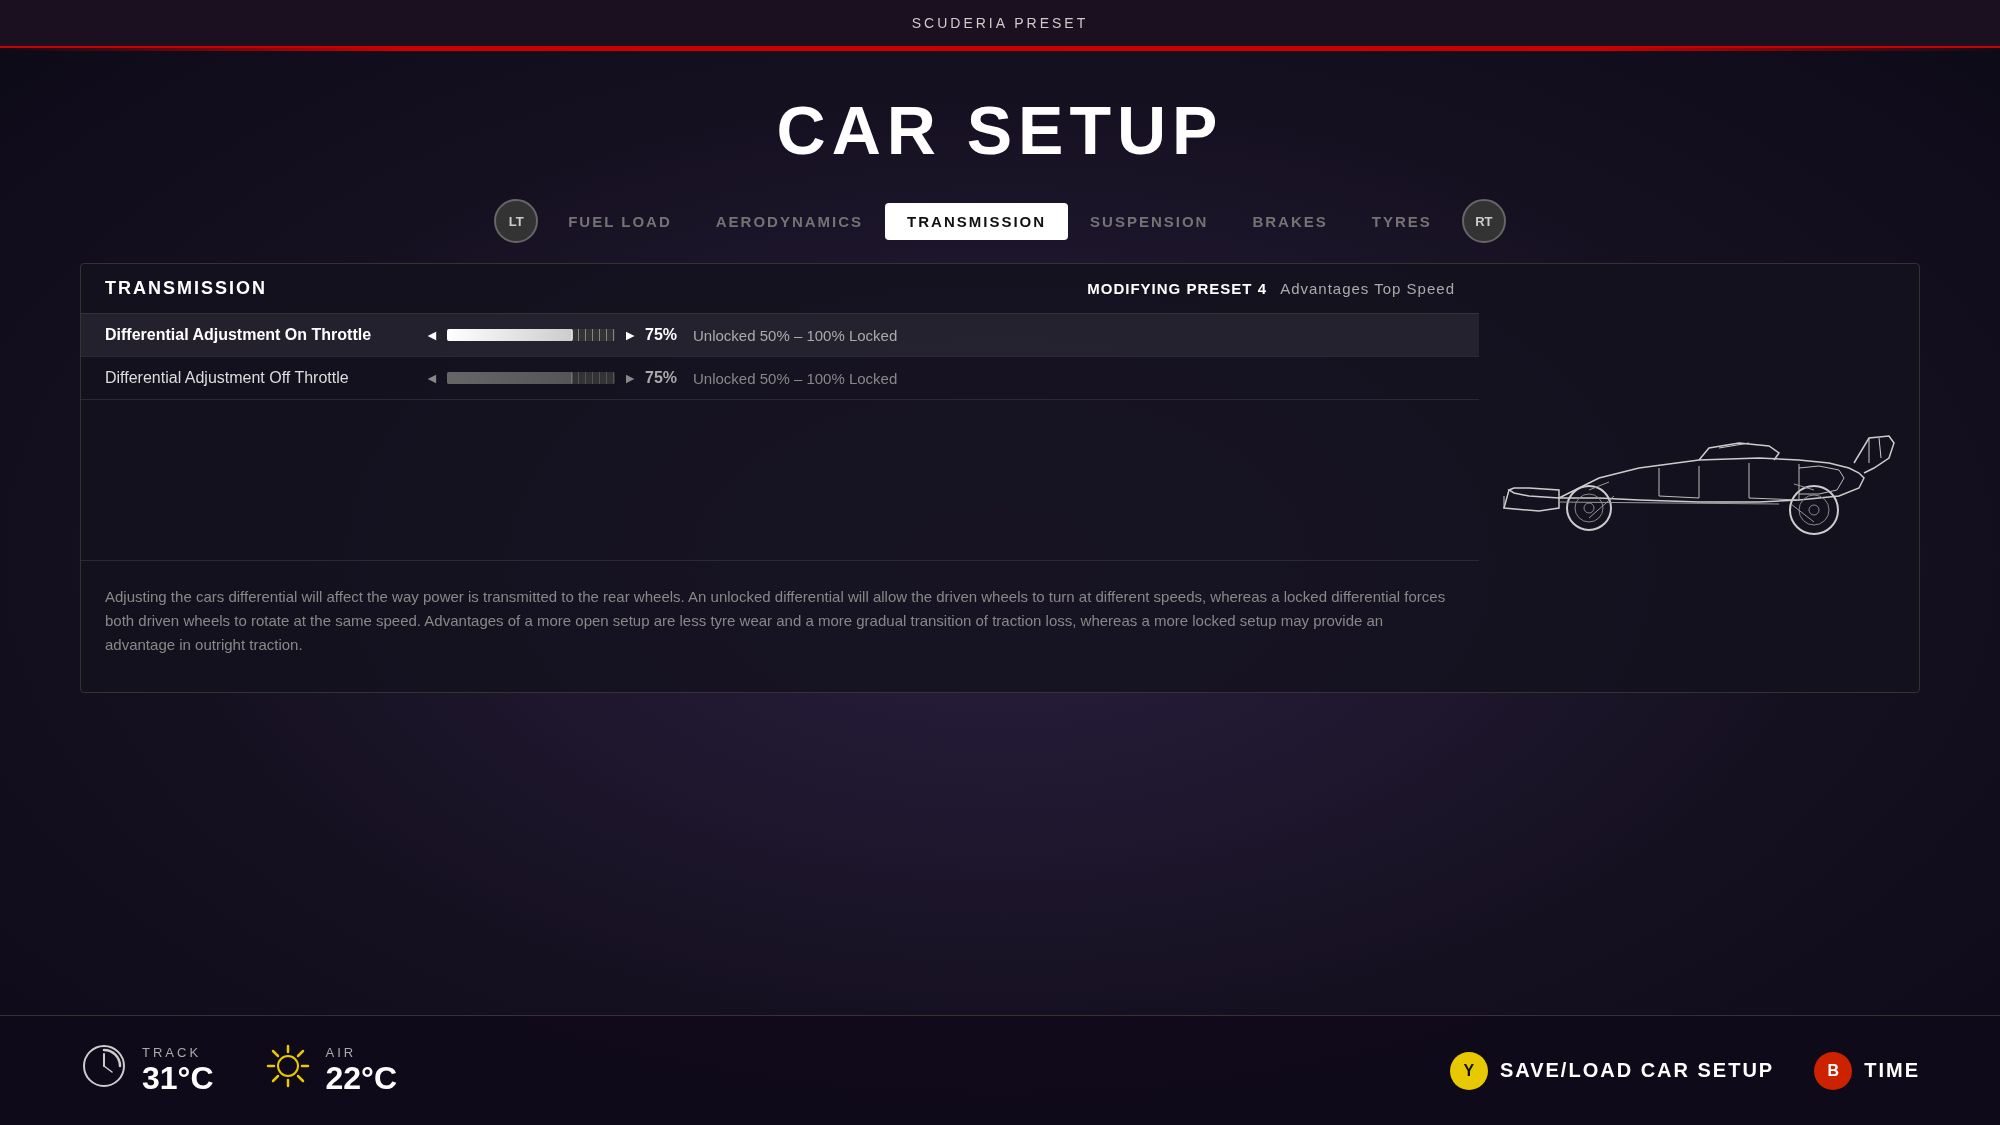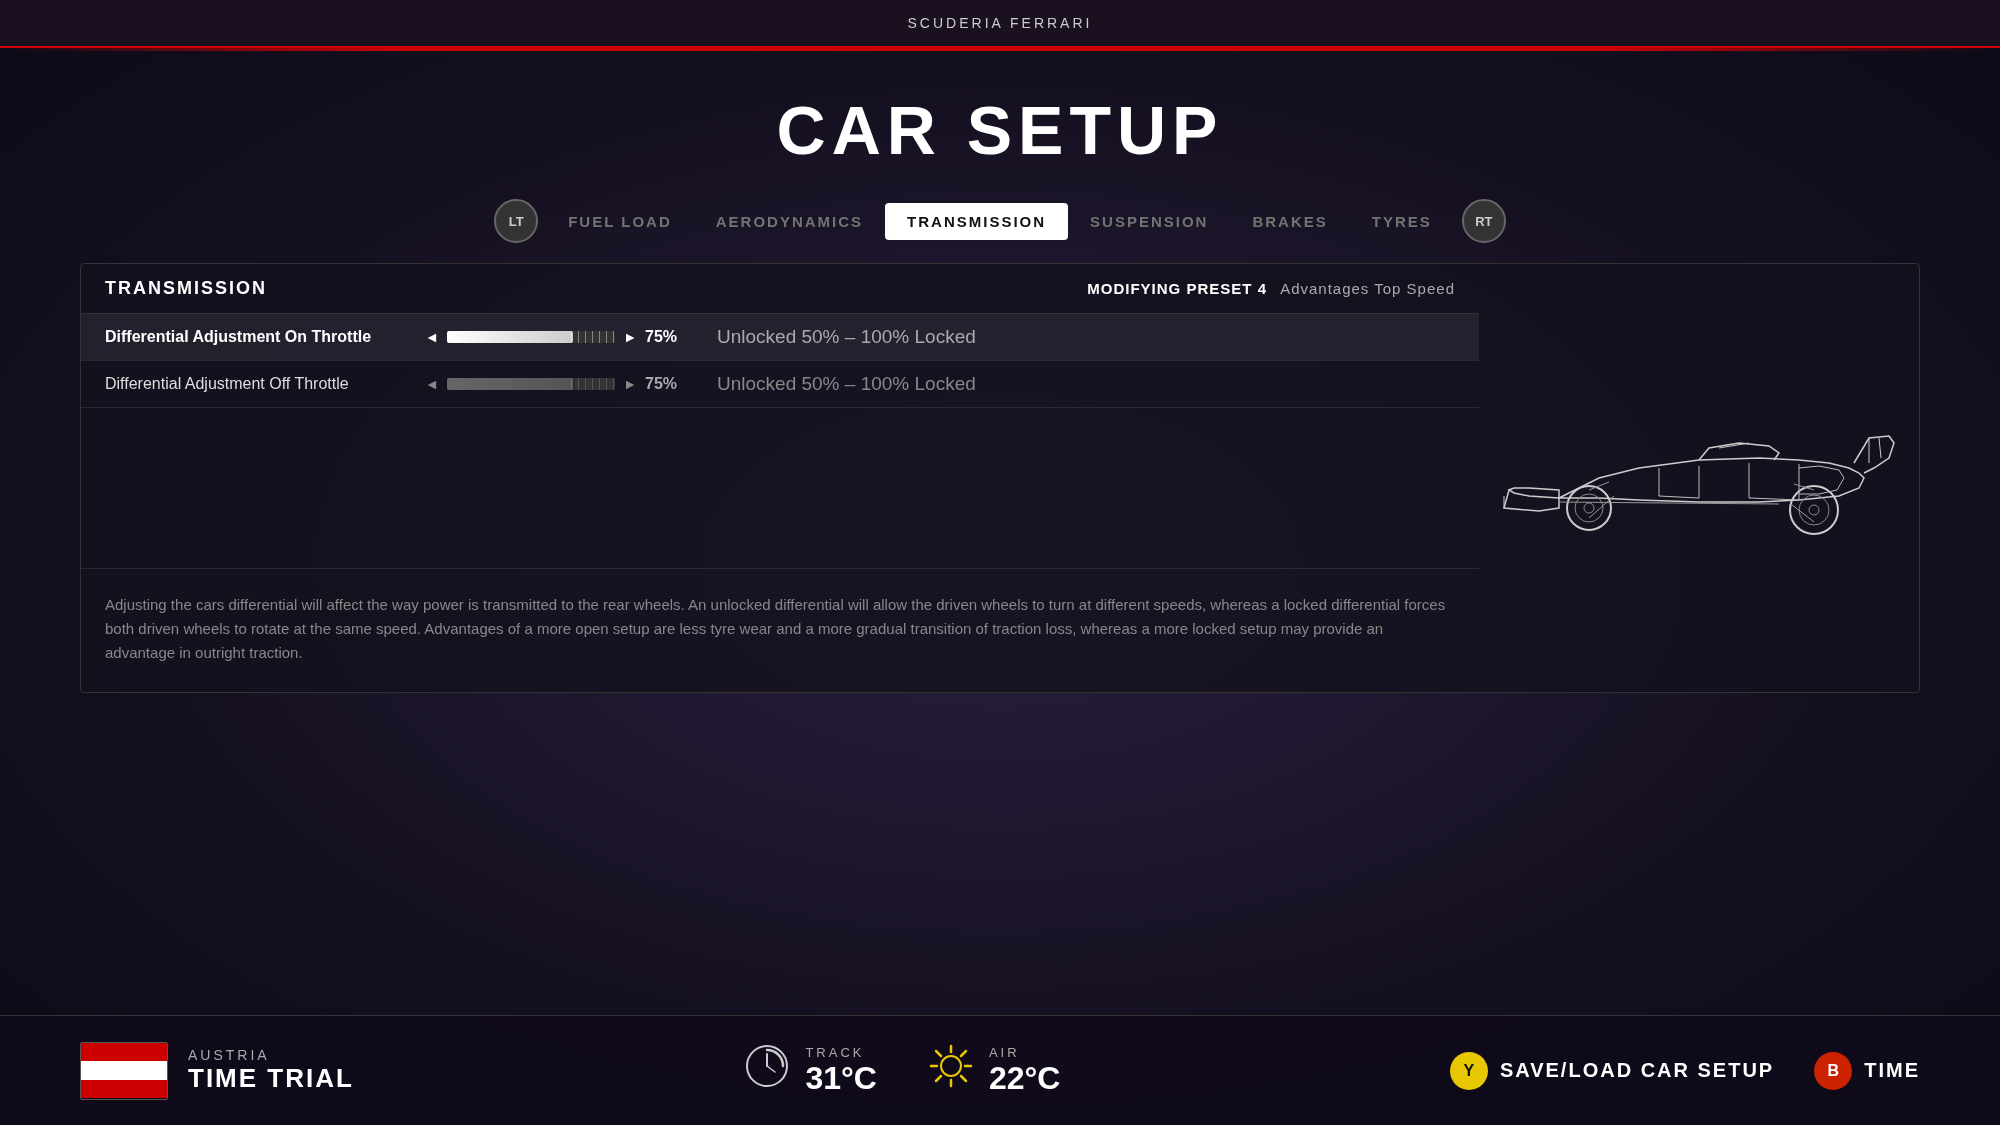--- a/index.html
+++ b/index.html
@@ -232,23 +232,23 @@
 
     .progress-percent {
       font-size: 16px;
       font-weight: 700;
       color: #fff;
       margin-left: 0;
       min-width: 40px;
     }
 
     .setting-desc {
-      font-size: 19px;
+      font-size: 15px;
       color: #aaa;
-      margin-left: 32px;
+      margin-left: 8px;
       flex: 1;
     }
 
     
     #description-text {
       padding: 24px 24px 20px;
       font-size: 15px;
       color: #888;
       line-height: 1.6;
       border-top: 1px solid #2a2835;
@@ -400,21 +400,21 @@
 
     
     .spacer-rows {
       height: 160px;
     }
   </style>
 </head>
 <body>
 
 <div id="top-bar">
-  <span id="top-bar-title">SCUDERIA FERRARI</span>
+  <span id="top-bar-title">SCUDERIA PRESET</span>
 </div>
 <div class="red-line"></div>
 
 <div id="page-title-container">
   <h1 id="page-title">CAR SETUP</h1>
 </div>
 
 <div id="nav-tabs">
   <div class="nav-btn">
     <span>LT</span>
@@ -528,31 +528,20 @@
         <path d="M300 90 L320 88 L340 92 L345 100 L338 112 L320 116 L300 116" stroke="#bbb" stroke-width="1" fill="none"></path>
 
         <line x1="60" y1="124" x2="280" y2="126" stroke="#999" stroke-width="1"></line>
       </svg>
     </div>
   </div>
 </div>
 
 <div id="bottom-bar">
 
-  <div id="location-info">
-    <div id="flag">
-      <div class="flag-stripe-red-top"></div>
-      <div class="flag-stripe-white"></div>
-      <div class="flag-stripe-red-bot"></div>
-    </div>
-    <div id="location-text">
-      <div class="country">AUSTRIA</div>
-      <div class="event-type">TIME TRIAL</div>
-    </div>
-  </div>
 
   <div id="weather-info">
     <div class="weather-item">
       <div class="weather-icon">
         
         <svg width="48" height="48" viewBox="0 0 48 48">
           <circle cx="24" cy="24" r="20" stroke="#ccc" stroke-width="2" fill="none"></circle>
           <path d="M24 8 A16 16 0 0 1 40 24" stroke="#ccc" stroke-width="2.5" fill="none" stroke-linecap="round"></path>
           <line x1="24" y1="24" x2="24" y2="12" stroke="#ccc" stroke-width="2" stroke-linecap="round"></line>
           <line x1="24" y1="24" x2="32" y2="30" stroke="#ccc" stroke-width="1.5" stroke-linecap="round"></line>

